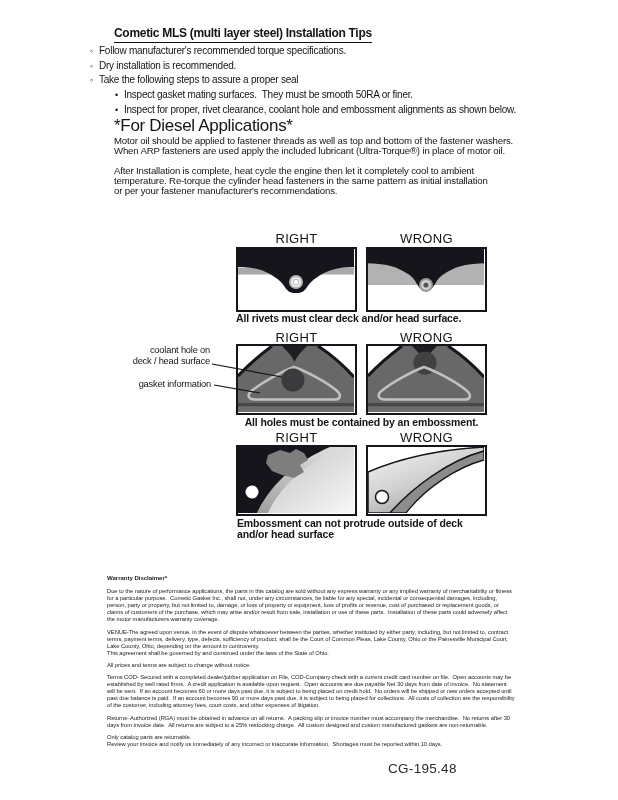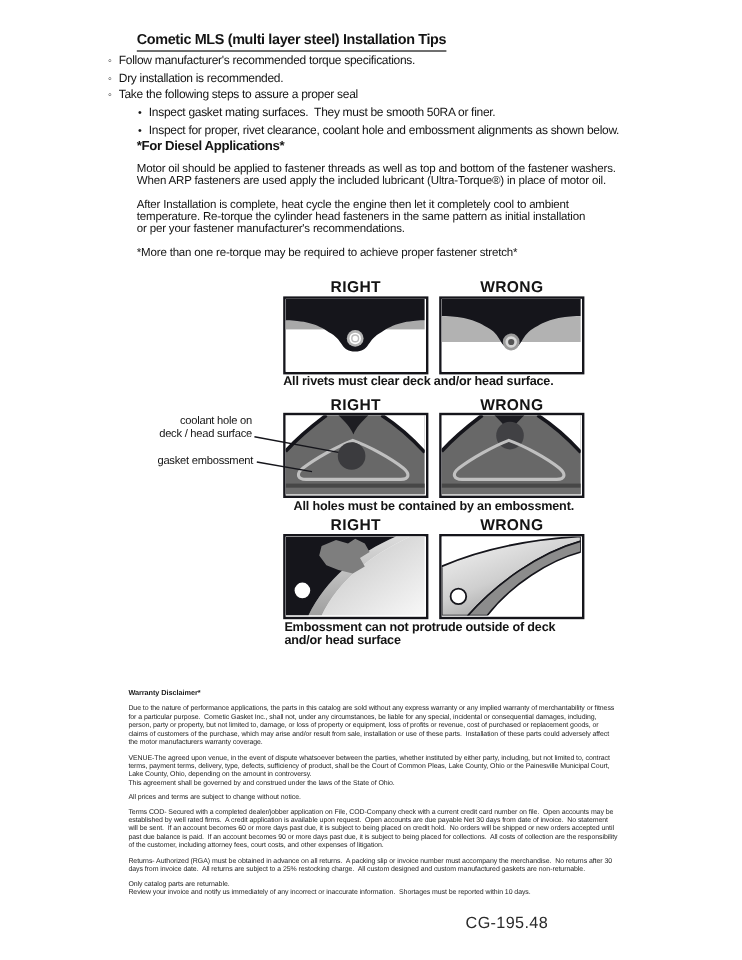--- a/index.html
+++ b/index.html
@@ -5,27 +5,27 @@
   html,body{margin:0;padding:0;background:#fff;}
   .page{position:relative;width:618px;height:800px;background:#ffffff;overflow:hidden;
         font-family:"Liberation Sans","DejaVu Sans",sans-serif;color:#141414;}
   .title{position:absolute;left:114px;top:26px;font-size:12px;font-weight:bold;
          letter-spacing:-0.3px;border-bottom:1.6px solid #111;padding-bottom:2px;text-align:right;}
   .tips{position:absolute;left:90px;top:45px;font-size:10px;letter-spacing:-0.25px;}
   .tip{display:flex;align-items:baseline;height:14.7px;}
   .tip .m{width:9px;flex:0 0 9px;font-size:9px;}
   .tip.l2{padding-left:25px;}
   .tip .t{white-space:pre-wrap;}
-  .dheading{position:absolute;left:114px;top:116px;font-size:11px;font-weight:bold;letter-spacing:-0.3px;}
+  .dheading{position:absolute;left:114px;top:116px;font-size:17px;font-weight:normal;letter-spacing:-0.3px;}
   .para{position:absolute;left:114px;width:470px;font-size:9.6px;line-height:10.2px;
         letter-spacing:-0.15px;white-space:pre-line;}
   .p1{top:136px;}
   .p2{top:166px;}
   .pnote{top:206px;}
-  .rw{position:absolute;width:121px;text-align:center;font-size:13px;font-weight:700;letter-spacing:0.3px;}
+  .rw{position:absolute;width:121px;text-align:center;font-size:13px;font-weight:400;letter-spacing:0.3px;}
   .fig{position:absolute;width:121px;height:71px;border:2.5px solid #15151b;box-sizing:border-box;background:#fff;}
   .fig.h65{height:65px;}
   .fig svg{display:block;}
   .cap{position:absolute;font-size:10.5px;font-weight:600;letter-spacing:-0.15px;white-space:pre-line;}
   .sidelabel{position:absolute;font-size:9.3px;letter-spacing:-0.2px;text-align:right;line-height:10.5px;white-space:pre-line;}
   .overlay{position:absolute;left:0;top:0;pointer-events:none;}
   .legal{position:absolute;left:107px;top:574px;width:408px;font-size:5.8px;line-height:7.1px;
          letter-spacing:-0.05px;color:#1c1c1c;}
   .legal .lh{font-size:6.1px;font-weight:bold;margin:0 0 7px 0;}
   .legal p{margin:0 0 5px 0;white-space:pre-wrap;}
@@ -60,21 +60,20 @@
         <span class="t">Inspect for proper, rivet clearance, coolant hole and embossment alignments as shown below.</span>
       </div>
   </div>
 
   <div class="dheading">*For Diesel Applications*</div>
   <div class="para p1">Motor oil should be applied to fastener threads as well as top and bottom of the fastener washers.
 When ARP fasteners are used apply the included lubricant (Ultra-Torque®) in place of motor oil.</div>
   <div class="para p2">After Installation is complete, heat cycle the engine then let it completely cool to ambient
 temperature. Re-torque the cylinder head fasteners in the same pattern as initial installation
 or per your fastener manufacturer's recommendations.</div>
-  <div class="para pnote">*More than one re-torque may be required to achieve proper fastener stretch*</div>
 
   <div class="rw" style="left:236px;top:231px;">RIGHT</div>
   <div class="rw" style="left:366px;top:231px;">WRONG</div>
 
   <div class="fig h65" style="left:236px;top:247px;">
     <svg viewBox="0 0 116 60" width="116" height="60">
       <rect x="0" y="0" width="116" height="60" fill="#ffffff"></rect>
       <rect x="0" y="18.5" width="116" height="7" fill="#a9a9a9"></rect>
       <path d="M0 0 H116 V18 C97 18 88 22 78 29 C67 36 70 44 58 44 C46 44 49 36 38 29 C28 22 19 18 0 18 Z" fill="#15151b"></path>
       <circle cx="58" cy="33" r="7" fill="#b5b5b5"></circle>
@@ -92,21 +91,21 @@
       <circle cx="58" cy="36" r="2.6" fill="#555555"></circle>
     </svg>
   </div>
   <div class="cap" style="left:236px;top:312px;">All rivets must clear deck and/or head surface.</div>
 
   <div class="rw" style="left:236px;top:330px;">RIGHT</div>
   <div class="rw" style="left:366px;top:330px;">WRONG</div>
 
   <div class="sidelabel" style="left:110px;top:345px;width:100px;">coolant hole on
 deck / head surface</div>
-  <div class="sidelabel" style="left:110px;top:379px;width:101px;">gasket embossment</div>
+  <div class="sidelabel" style="left:110px;top:379px;width:101px;">gasket information</div>
 
   <div class="fig" style="left:236px;top:344px;">
     <svg viewBox="0 0 116 66" width="116" height="66">
       <rect x="0" y="0" width="116" height="66" fill="#686868"></rect>
       <path d="M0 0 H34 C22 9 10 19 0 30 Z" fill="#ffffff"></path>
       <path d="M116 0 H80 C94 9 106 20 116 31 Z" fill="#ffffff"></path>
       <path d="M34 0 C22 9 10 19 0 30" fill="none" stroke="#15151b" stroke-width="3"></path>
       <path d="M80 0 C94 9 106 20 116 31" fill="none" stroke="#15151b" stroke-width="3"></path>
       <path d="M44 0 C50 6 54 10 56.5 16 C59 10 63 6 69 0 Z" fill="#1d1d22"></path>
       <rect x="0" y="57" width="116" height="3.5" fill="#474747"></rect>

